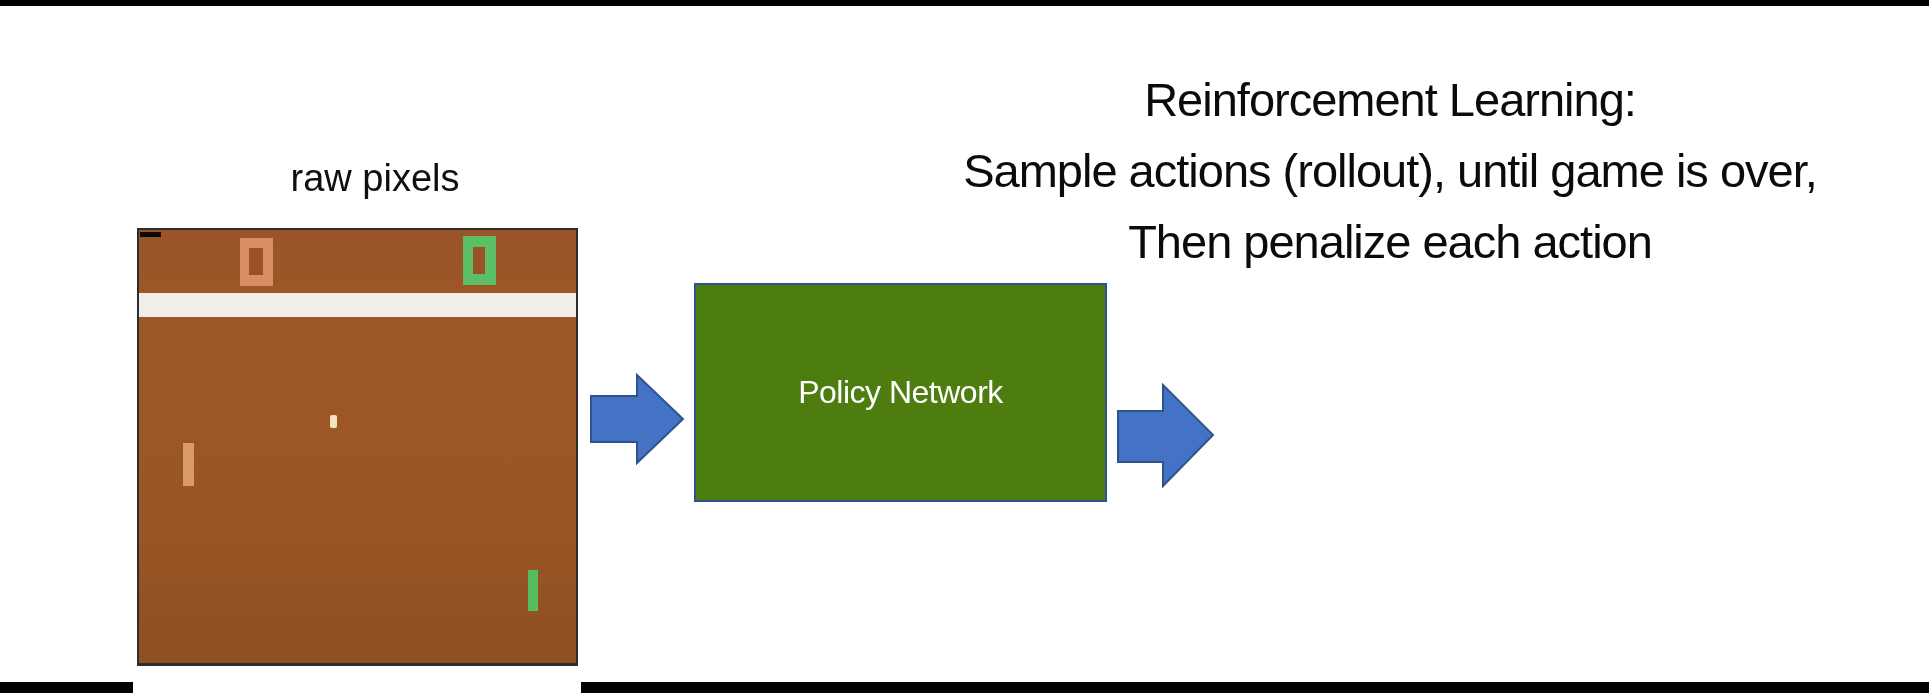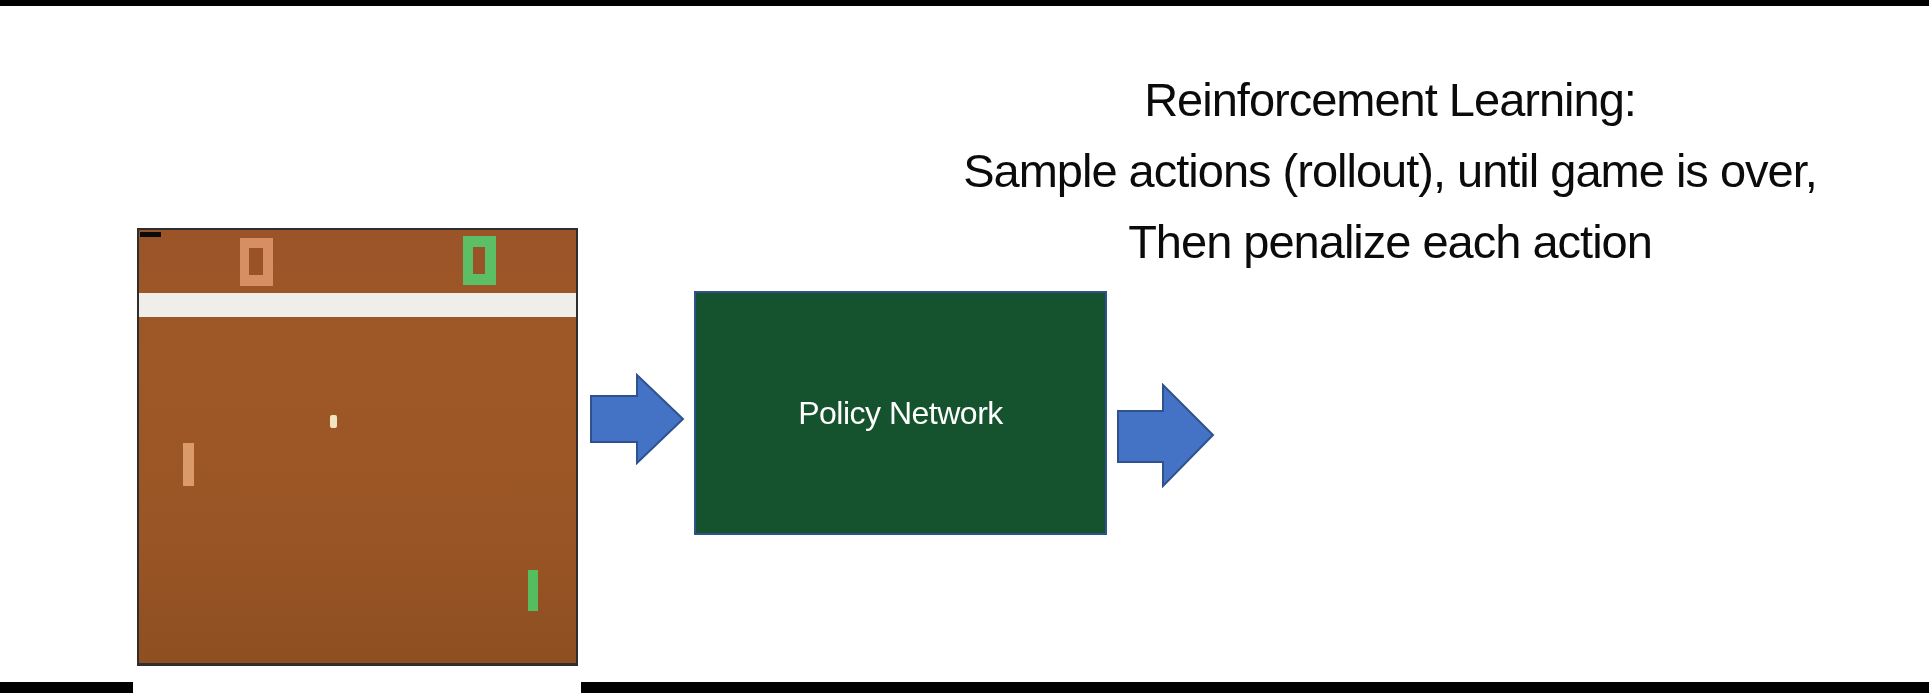--- a/index.html
+++ b/index.html
@@ -36,23 +36,23 @@
   .paddle-left  { left:44px;  top:213px; width:11px; height:43px; background:#db9a69; }
   .paddle-right { left:389px; top:340px; width:10px; height:41px; background:#54be5f; }
   .ball { left:191px; top:185px; width:7px; height:13px; background:#f2e4c0; border-radius:2px; }
 
   
   .arrow-in  { left:590px;  top:373px; }
   .arrow-out { left:1117px; top:383px; }
 
   
   .policy-box {
-    left:694px; top:283px; width:413px; height:244px; box-sizing:border-box;
-    background:#14532d; border:2px solid #2f528f;
-    display:flex; align-items:center; justify-content:center;margin-top:8px;
+    left:694px; top:283px; width:413px; height:219px; box-sizing:border-box;
+    background:#4d7c0f; border:2px solid #2f528f;
+    display:flex; align-items:center; justify-content:center;
   }
   .policy-box .label { color:#ffffff; font-size:32px; letter-spacing:-0.5px; }
 
   
   .probability {
     left:1233px; top:419px; font-size:32px; line-height:36px;
     letter-spacing:-0.5px; color:#0b0b0b; white-space:nowrap;
   }
 
   
@@ -62,20 +62,21 @@
   }
   .title-line { white-space:nowrap; }
 </style>
 </head>
 <body>
 
 <div class="stage">
 
   <div class="abs top-bar"></div>
 
+  <div class="abs raw-pixels">raw pixels</div>
 
   <div class="abs game">
     <div class="abs tick"></div>
     <div class="abs score score-left">
       <div class="abs hole"></div>
     </div>
     <div class="abs score score-right">
       <div class="abs hole"></div>
     </div>
     <div class="abs white-band"></div>

